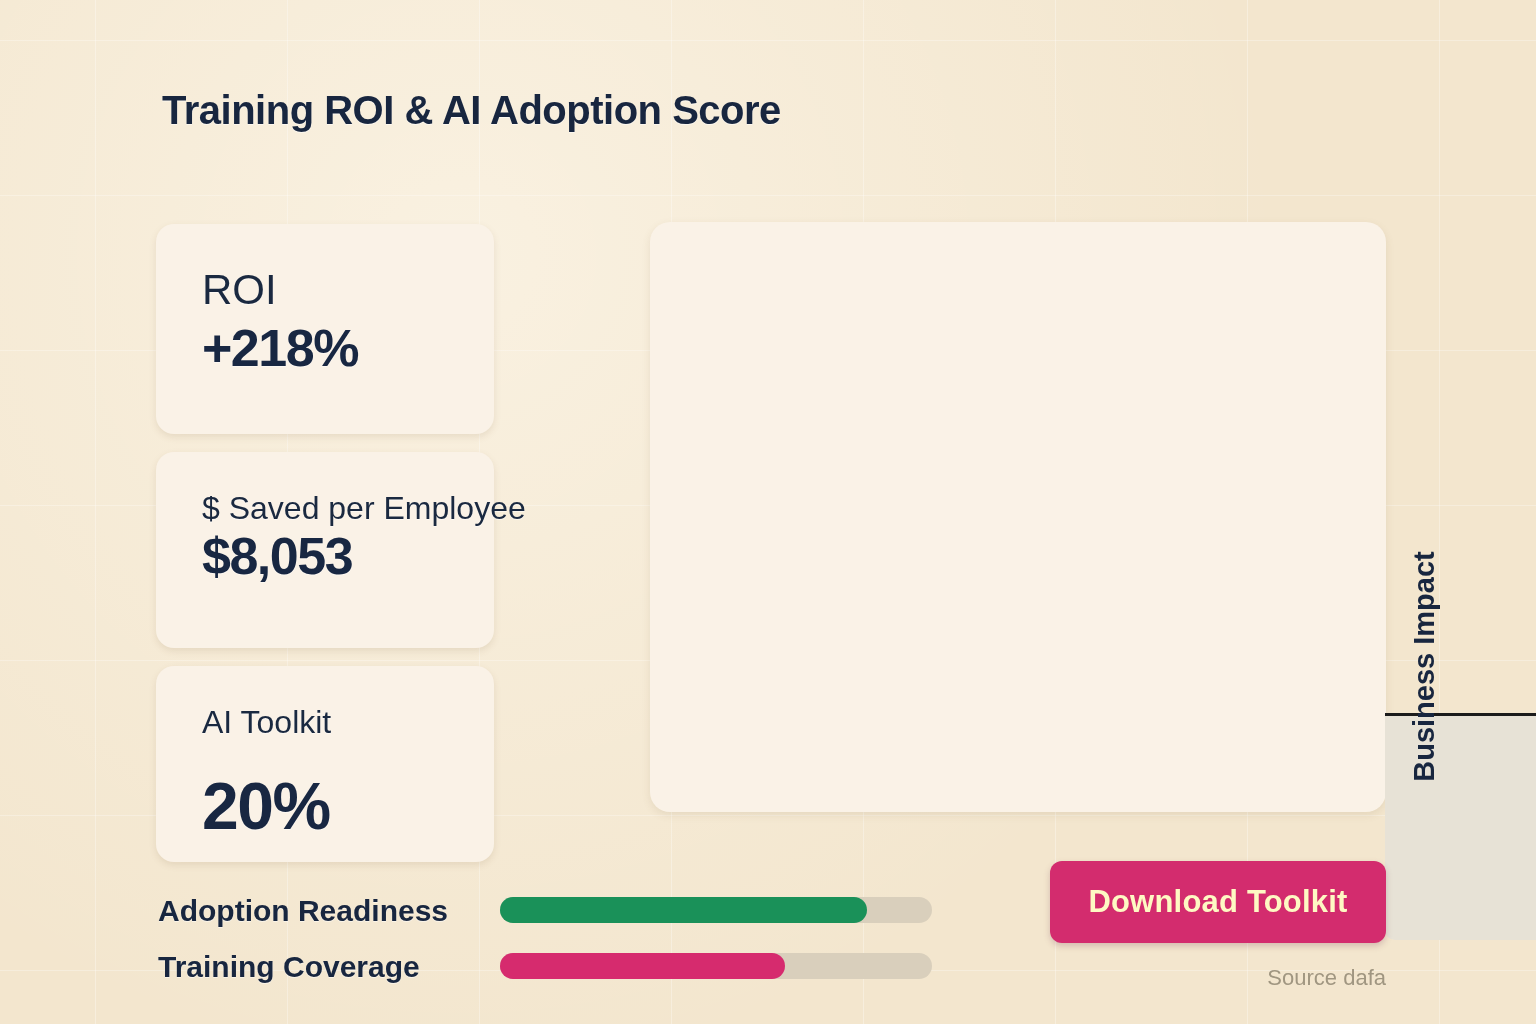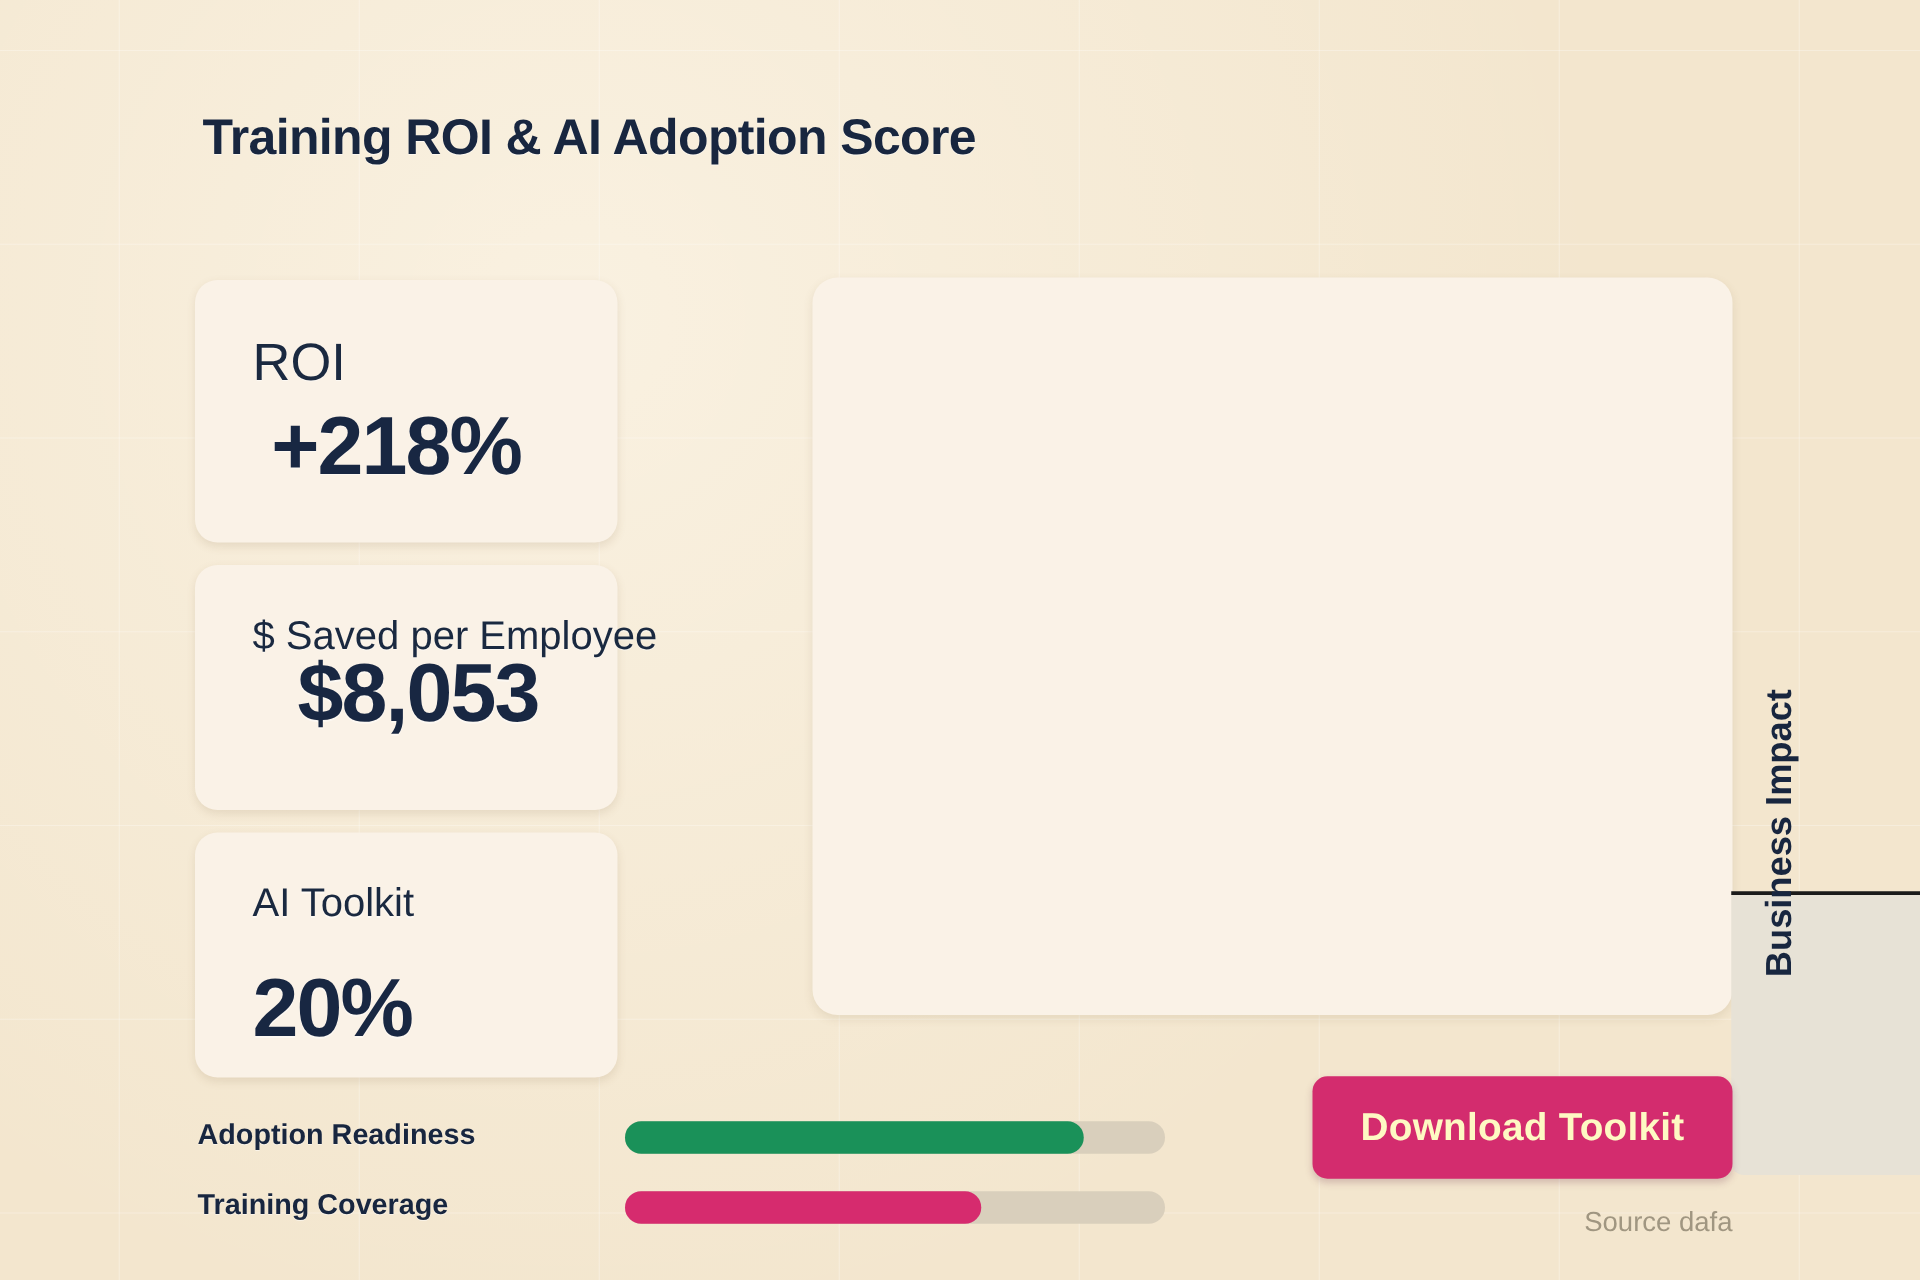--- a/index.html
+++ b/index.html
@@ -68,24 +68,24 @@
     position: absolute;
     left: 46px;
     color: #182742;
     font-weight: 700;
     letter-spacing: -1.5px;
     white-space: nowrap;
     text-shadow: 0 1px 0 rgba(255,255,255,0.45);
   }
 
   #kpi-0 .kpi-label { top: 42px; font-size: 42px; }
-  #kpi-0 .kpi-value { top: 94px; font-size: 66px; margin-left: 15px; }
+  #kpi-0 .kpi-value { top: 94px; font-size: 52px; }
 
   #kpi-1 .kpi-label { top: 38px; font-size: 32px; }
-  #kpi-1 .kpi-value { top: 64px; font-size: 66px; margin-left: 36px; }
+  #kpi-1 .kpi-value { top: 74px; font-size: 52px; }
 
   #kpi-2 .kpi-label { top: 38px; font-size: 32px; }
   #kpi-2 .kpi-value { top: 78px; font-size: 66px; margin-top: 24px; }
 
   
   #chart-panel {
     position: absolute;
     left: 650px;
     top: 222px;
     width: 736px;
@@ -153,21 +153,21 @@
     width: 780px;
     height: 40px;
   }
   #prog-0 { top: 890px; }
   #prog-1 { top: 946px; }
 
   .prog-label {
     position: absolute;
     left: 0;
     top: 4px;
-    font-size: 23px;
+    font-size: 30px;
     font-weight: 700;
     color: #18263F;
     white-space: nowrap;
     text-shadow: 0 1px 0 rgba(255,255,255,0.5);
   }
   .prog-track {
     position: absolute;
     left: 342px;
     top: 7px;
     width: 432px;

